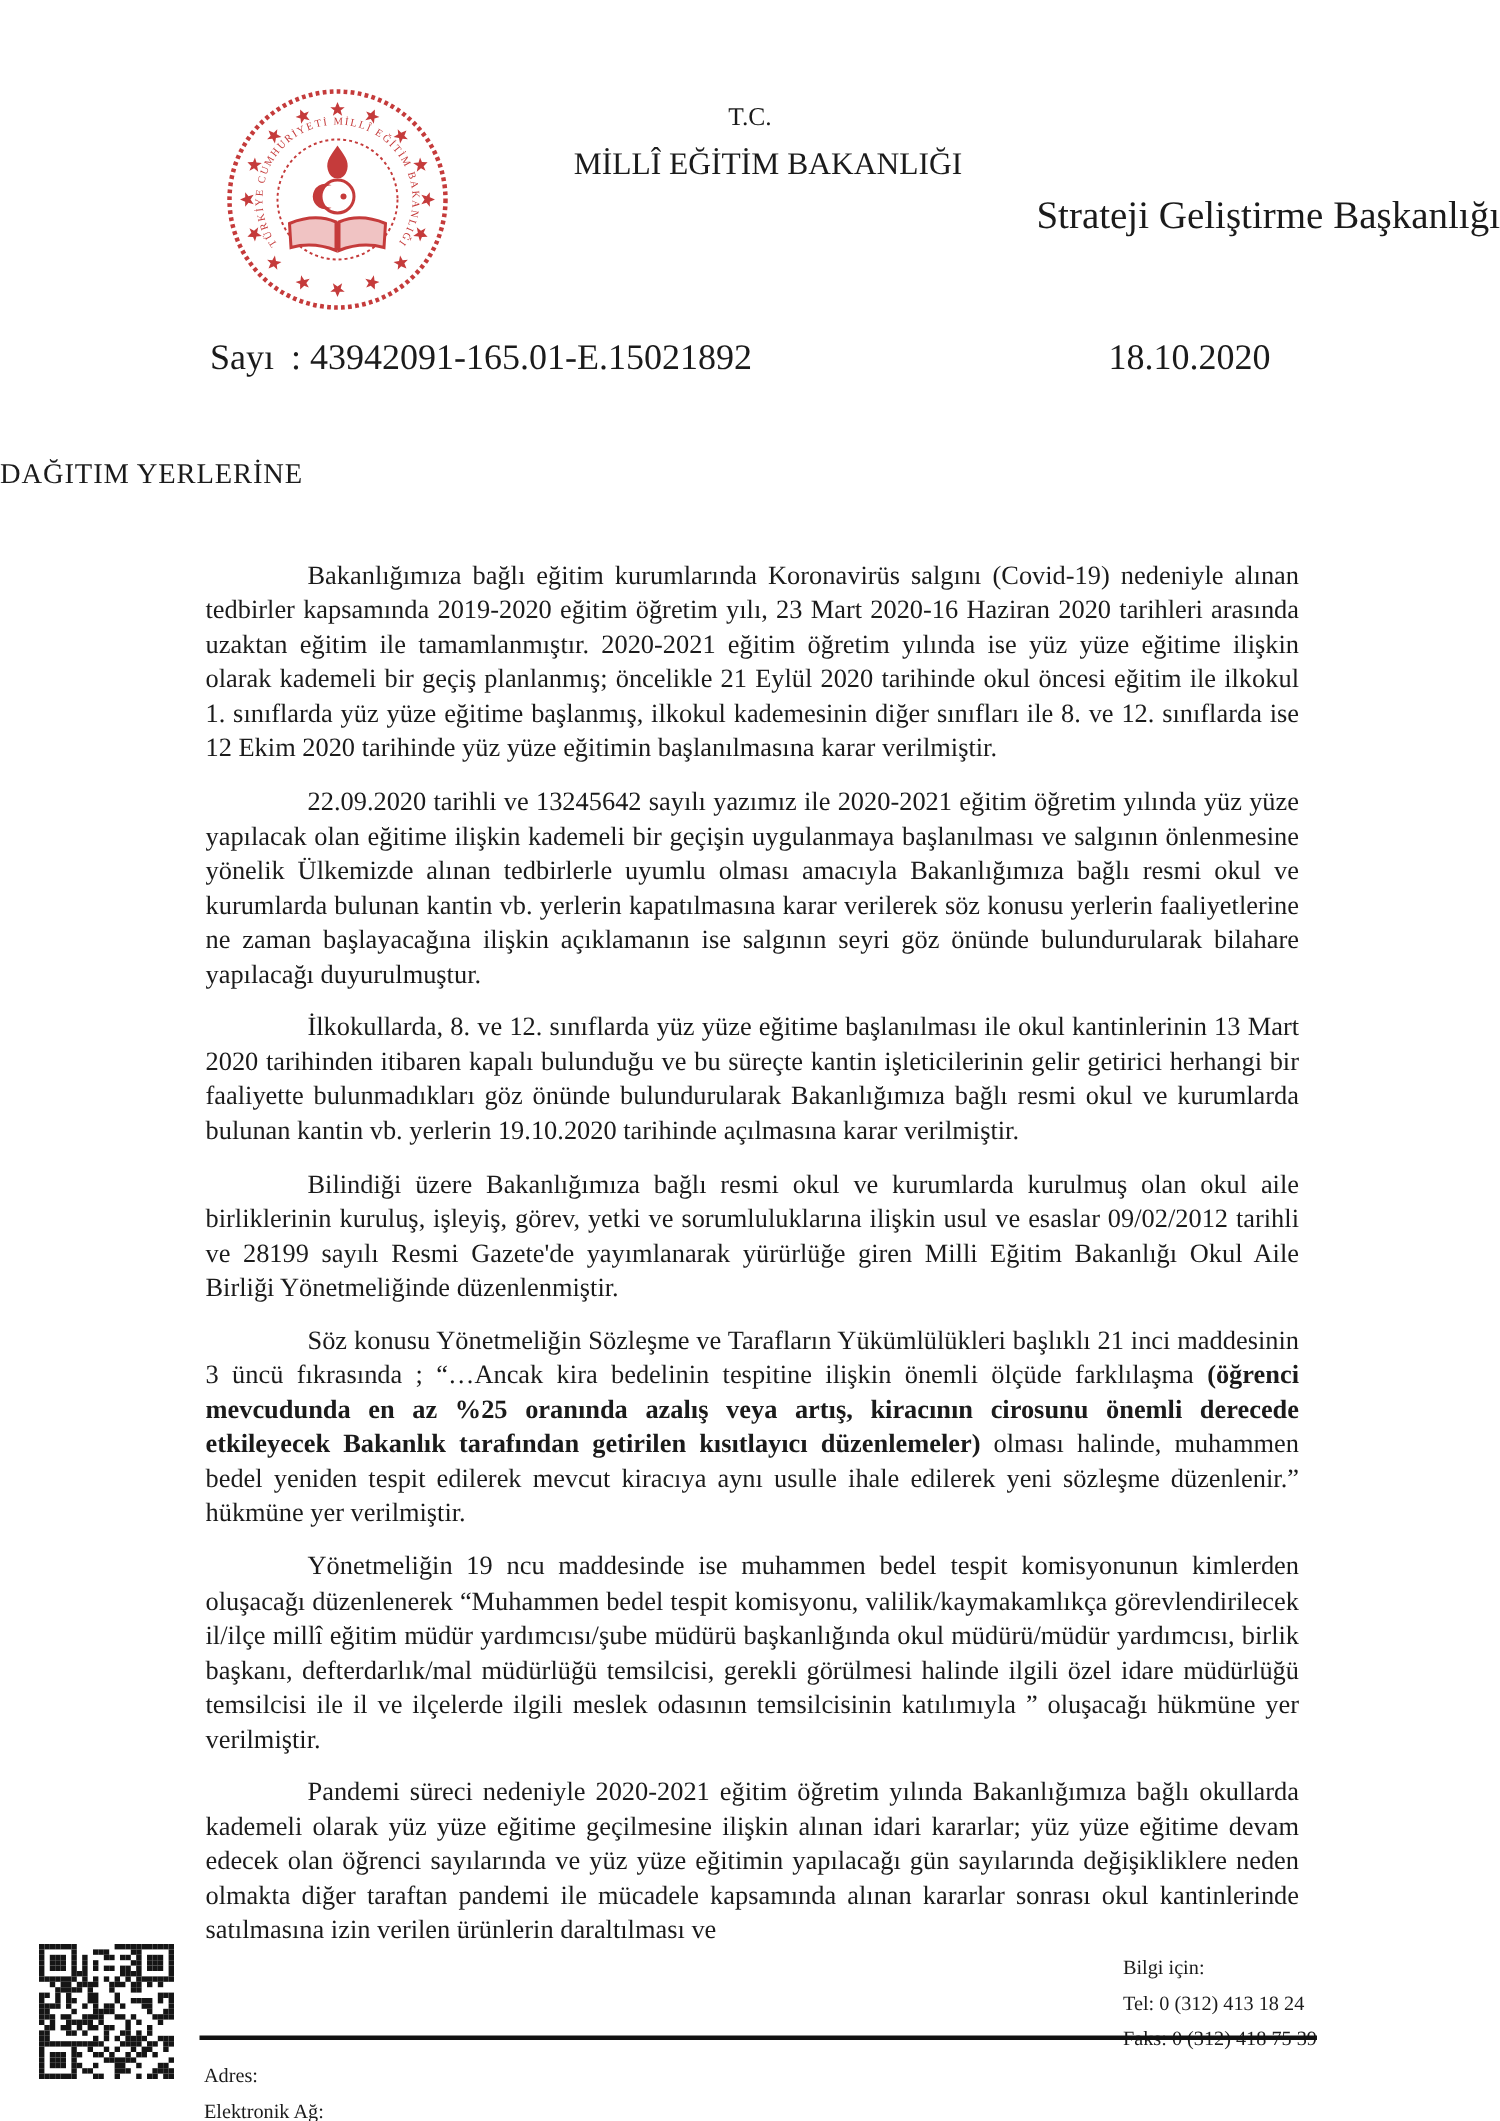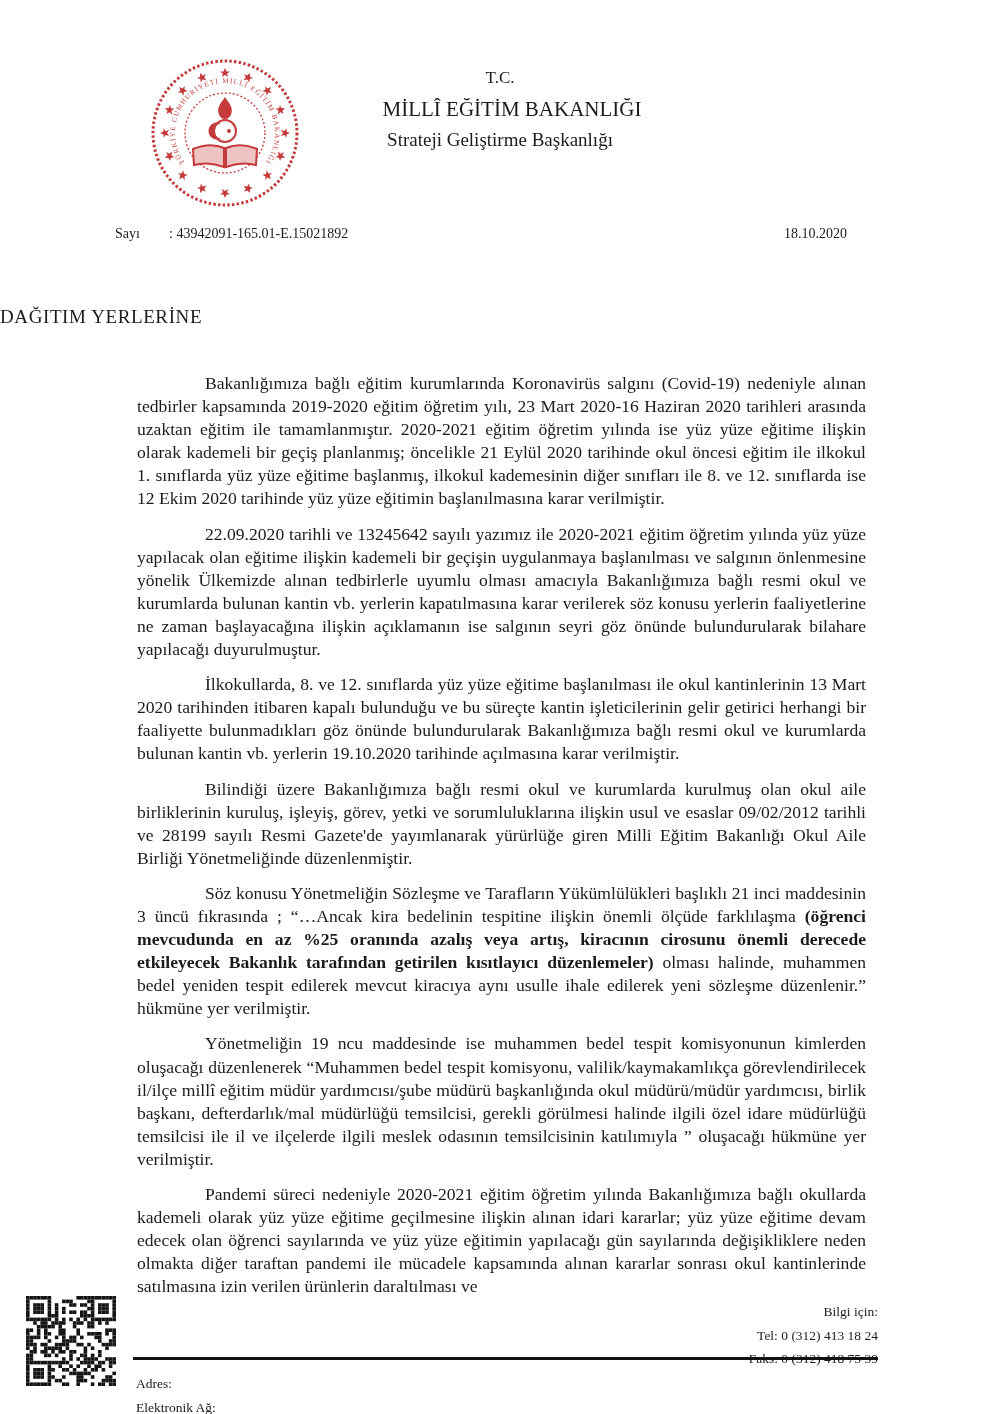--- a/index.html
+++ b/index.html
@@ -6,43 +6,43 @@
   .page {
     position:relative; width:1000px; height:1414px; background:#ffffff;
     font-family:"Liberation Serif", serif; color:#1b1b1b; overflow:hidden;
   }
 
   
   .seal { position:absolute; left:149px; top:57px; width:152px; height:152px; }
   .header-text { position:absolute; left:0; right:0; top:68px; text-align:center; }
   .hdr-tc { font-size:17px; }
   .hdr-ministry { font-size:21px; margin-top:9px;margin-left:24px; }
-  .hdr-dept { font-size:19px; margin-top:7px; }
+  .hdr-dept { font-size:26px; margin-top:7px;text-align:right; }
 
   
-  .meta { position:absolute; left:115px; right:153px; top:226px; font-size:14px; }
+  .meta { position:absolute; left:140px; right:153px; top:226px; font-size:24px; }
   .meta-row { position:relative; margin-bottom:9px; }
   .meta-label { display:inline-block; width:54px; }
   .meta-date { position:absolute; right:0; top:0; }
 
   
   .doc-title { position:absolute; left:0; right:0; top:306px; text-align:left;
     font-size:19px; letter-spacing:0.6px; }
 
   
   .body-text { position:absolute; left:125px; top:360px; width:753px;
     font-size:17.6px; line-height:23.1px; text-align:justify; }
   .body-text p { margin:12px; text-indent:68px; }
   .body-text b { font-weight:bold; }
 
   
   .qr { position:absolute; left:26px; top:1296px; width:90px; height:90px; }
   .addr-block { position:absolute; left:136px; top:1372px; font-size:13.5px; line-height:23.5px; }
   .contact-block { position:absolute; right:122px; top:1300px; font-size:13.5px;
-    line-height:23.5px; text-align:right; }
+    line-height:23.5px; text-align:left; }
   .footer-rule { position:absolute; left:133px; right:122px; top:1357px; height:3px; background:#111; }
   .verify-line { position:absolute; left:133px; top:1365px; width:790px;
     font-size:11px; white-space:nowrap; }
   .verify-code { font-family:"Liberation Sans", sans-serif; font-size:14.5px; }
 </style>
 </head>
 <body>
 
 <div class="page">
 

